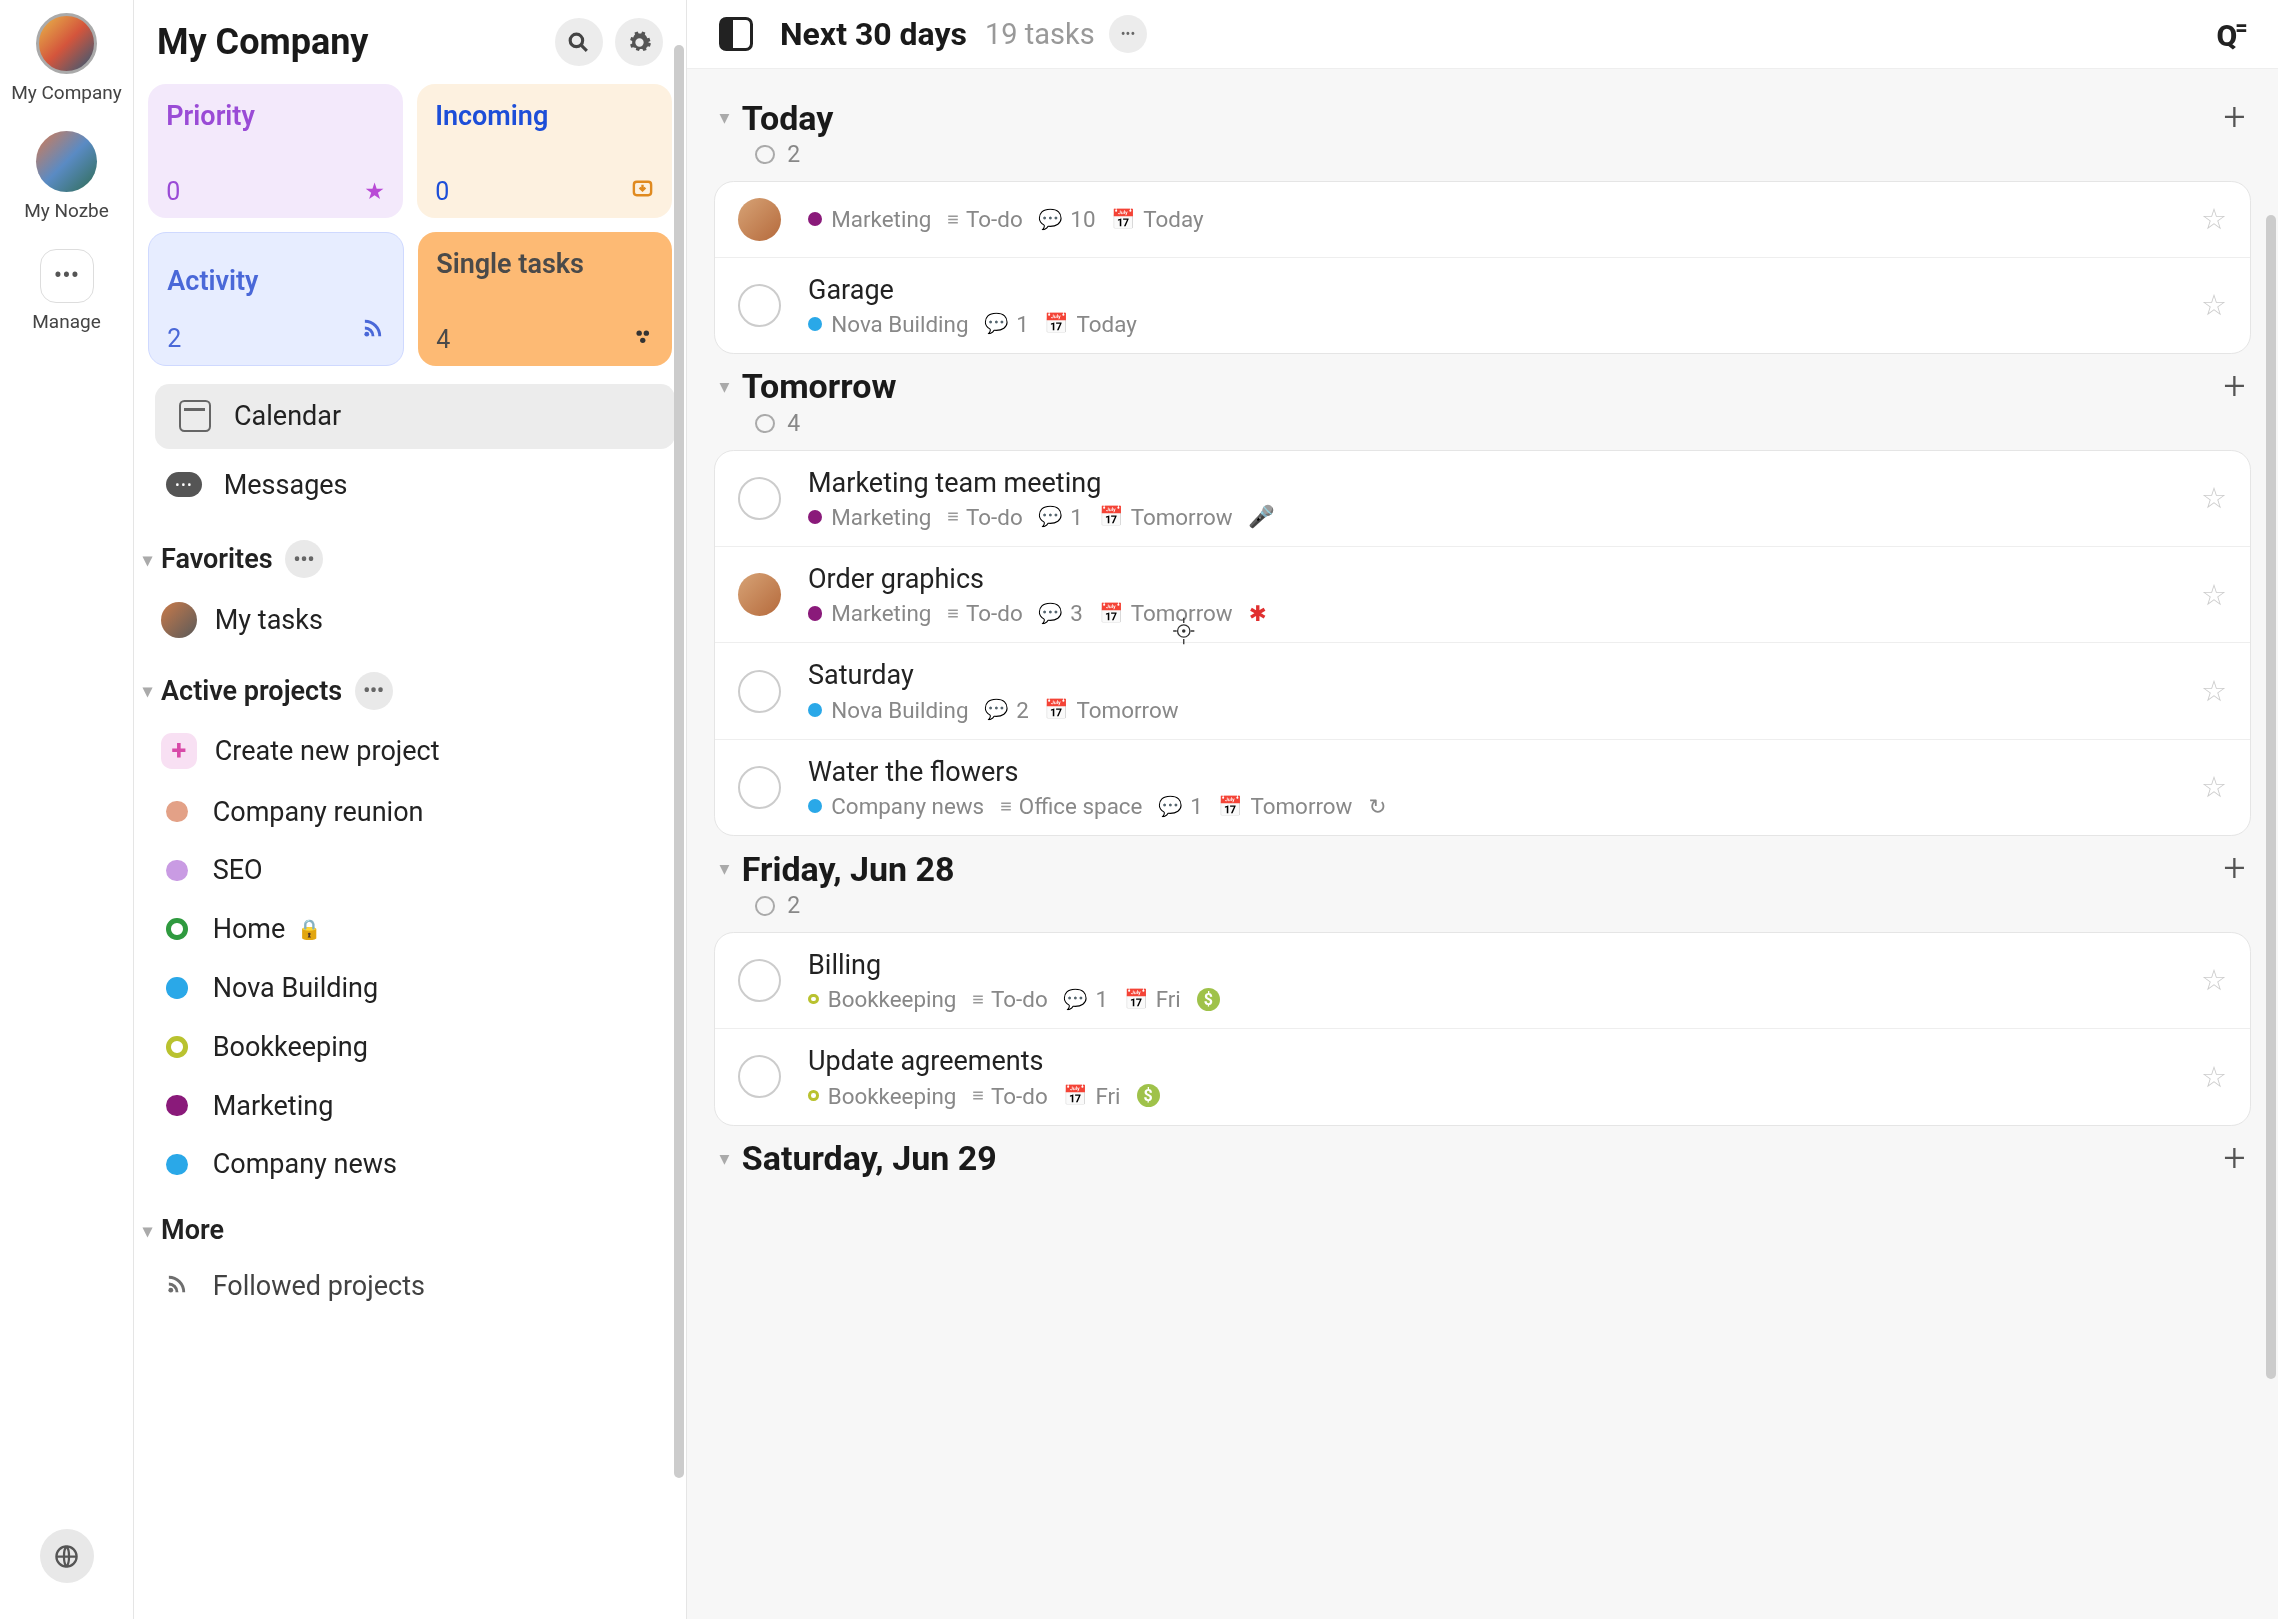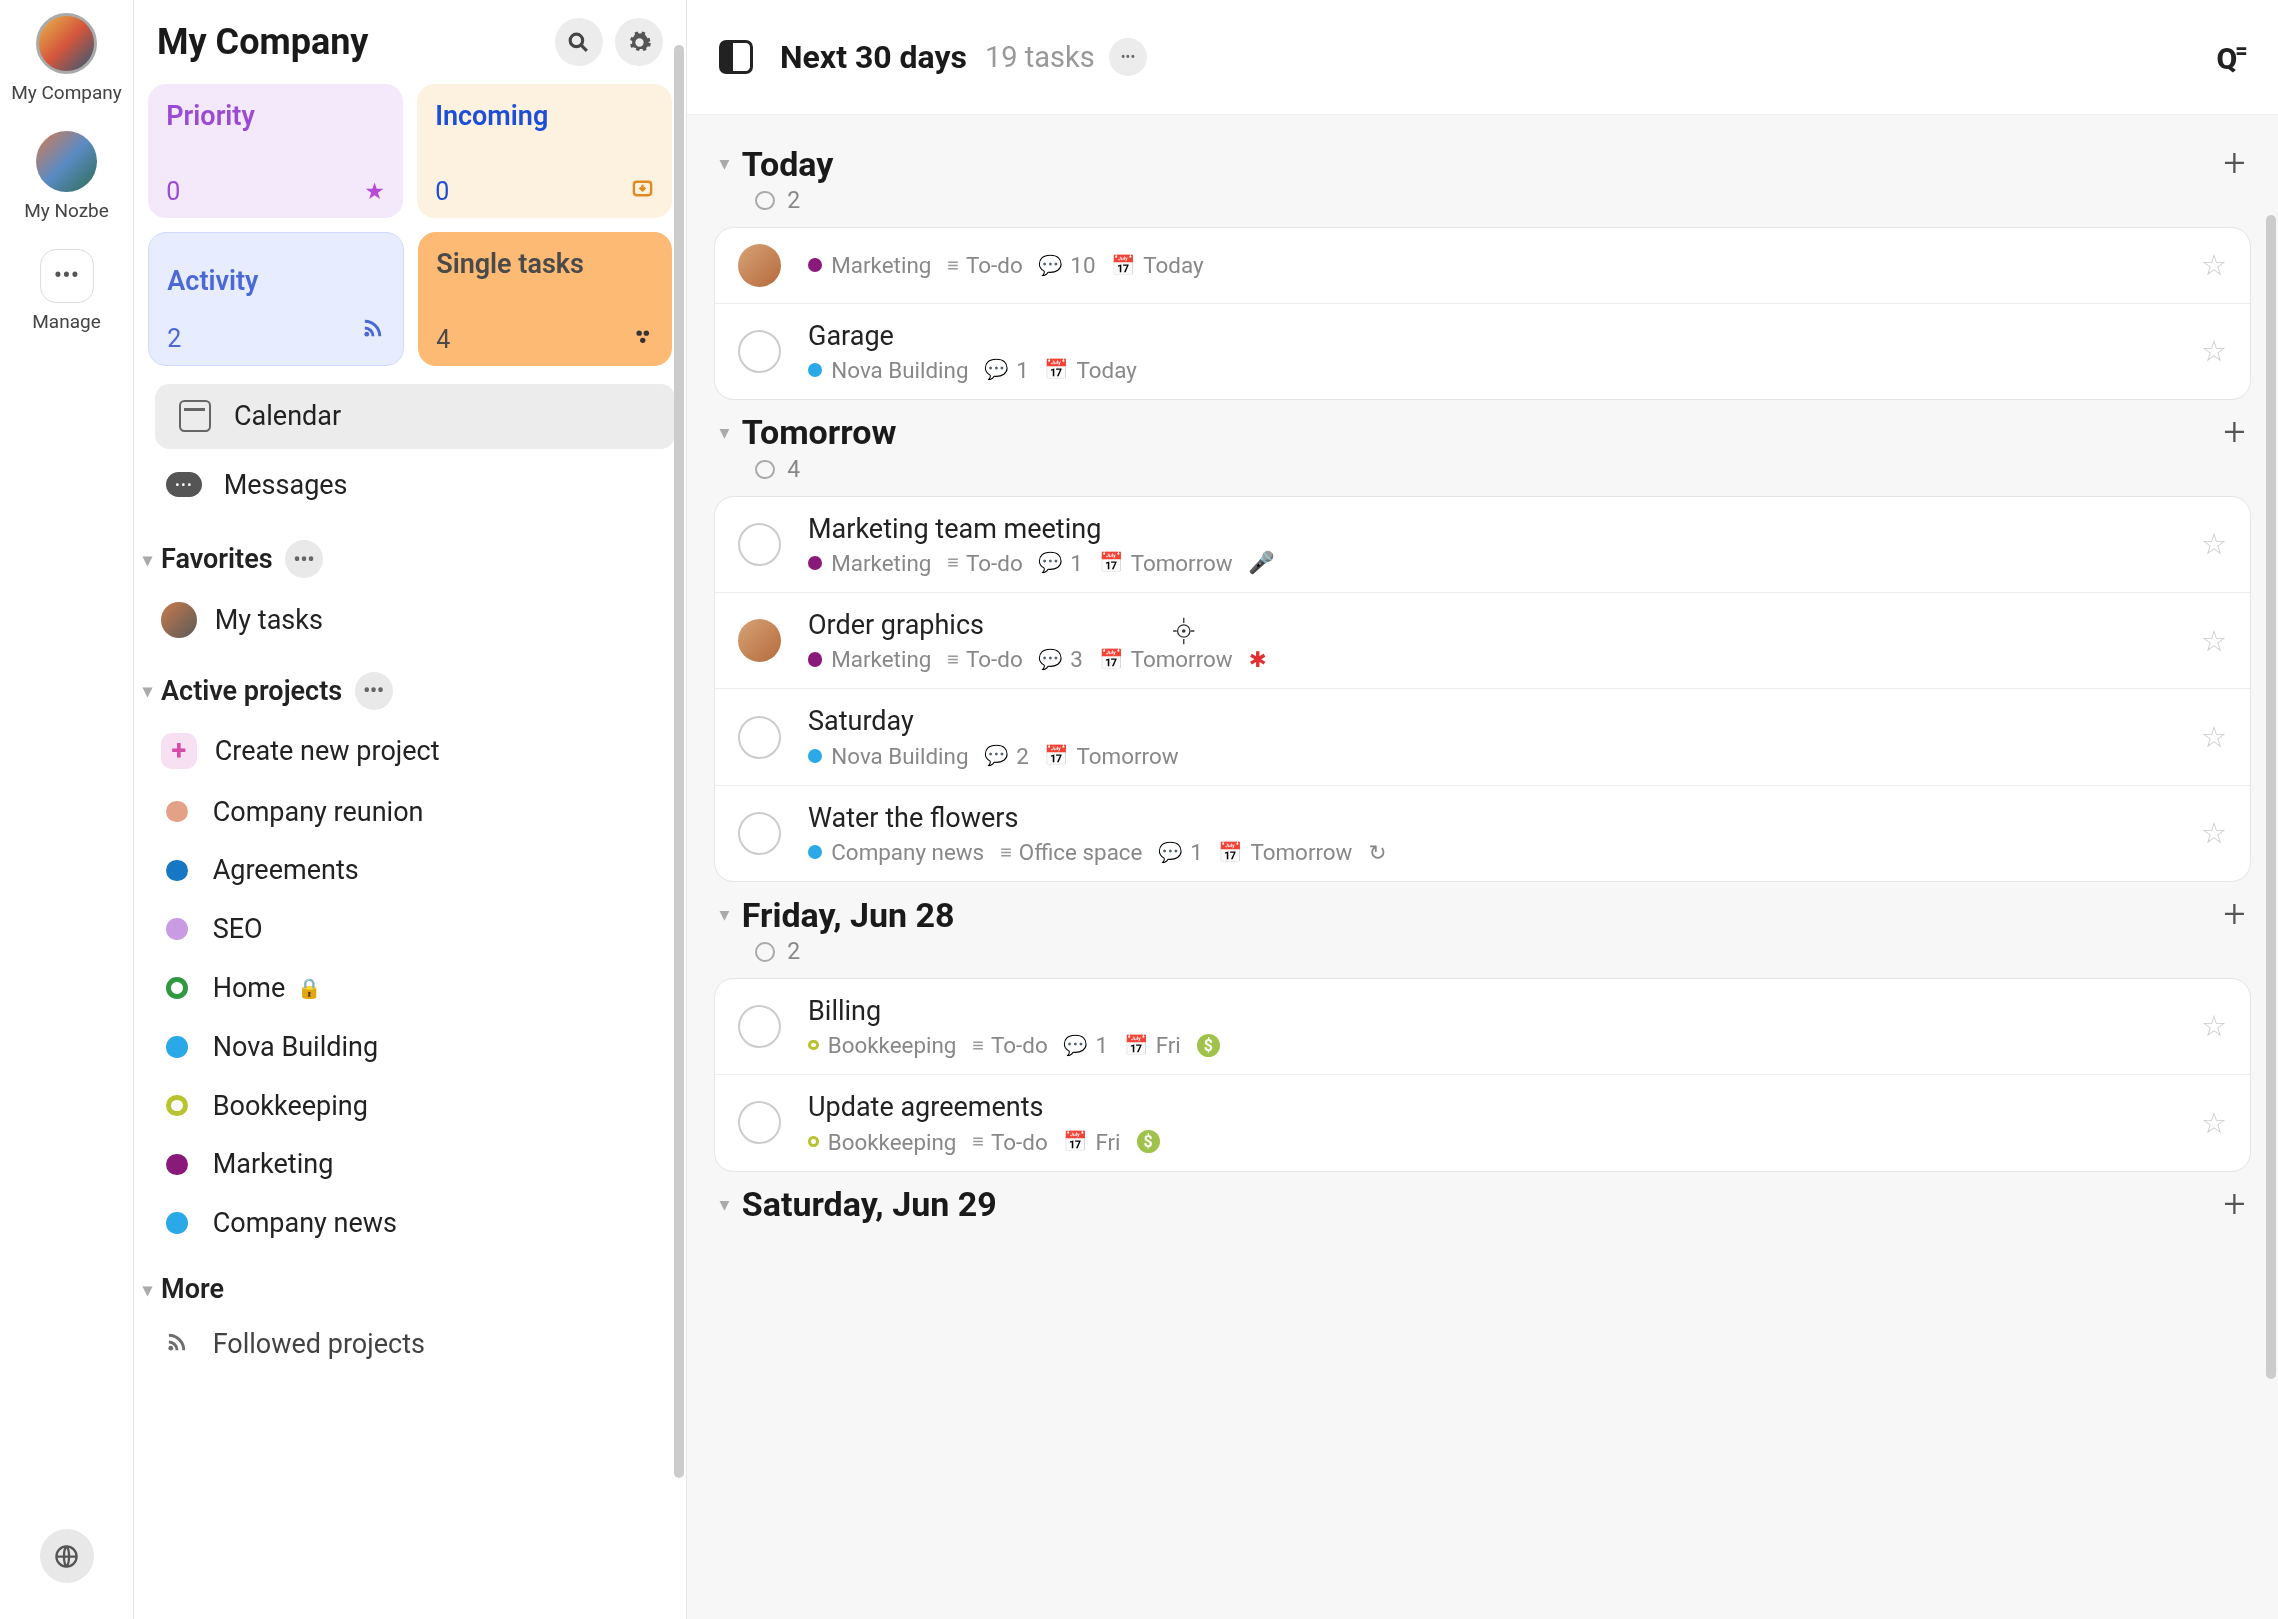--- a/index.html
+++ b/index.html
@@ -83,21 +83,21 @@
 
   .proj-item { display:flex; align-items:center; padding: 12.5px 21.5px; margin: 1.8px 10.7px; border-radius:12.5px; font-size:27px; color:#222; cursor:pointer;}
   .proj-dot { width:21.5px;height:21.5px;border-radius:50%;margin-right:25px;flex-shrink:0;}
   .proj-dot.ring { background:transparent; border:5.4px solid; }
   .proj-dot.add { width:36px;height:36px;border-radius:10.7px;background:#f8e0f3;color:#d84aa8;display:flex;align-items:center;justify-content:center;font-size:27px;font-weight:700; margin-right:18px; margin-left:-5.4px;}
   .proj-avatar { width:36px;height:36px;border-radius:50%;margin-right:18px;margin-left:-5.4px; background:linear-gradient(135deg,#c97a4a,#5a5a5a);}
   .lock { margin-left:12.5px; color:#999; font-size:19.7px;}
 
   
   .main { flex:1; display:flex; flex-direction:column; background:#fff; position:relative; }
-  .main-topbar { display:flex; align-items:center; padding: 38px 32px; border-bottom:0.9px solid #eee; }
+  .main-topbar { display:flex; align-items:center; padding: 15px 32px; border-bottom:0.9px solid #eee; }
   .panel-icon { width:34px;height:34px;border:3.6px solid #222;border-radius:7.2px; position:relative; margin-right:27px;}
   .panel-icon::before{content:'';position:absolute;left:0;top:0;bottom:0;width:40%;background:#222;}
   .main-title { font-size:32px; font-weight:700; margin-right:18px; }
   .task-count { font-size:29px; color:#999; margin-right:14.3px; }
   .more-round { width:38px;height:38px;border-radius:50%;background:#ececec;display:flex;align-items:center;justify-content:center;color:#666; cursor:pointer;}
   .main-topbar .spacer{flex:1;}
   .top-right-icon { font-size:30px; font-weight:800; color:#222; letter-spacing:-1.8px; cursor:pointer;}
 
   .main-controls { display:flex; align-items:center; padding: 18px 32px; border-bottom:0.9px solid #eee;}
   .pill-btn { border:1.8px solid #ddd; border-radius:25px; padding: 12.5px 25px; font-size:25px; font-weight:600; color:#444; background:#fff; cursor:pointer;}
@@ -265,24 +265,20 @@
     <div class="proj-item">
       <div class="proj-dot add">+</div>
       <span>Create new project</span>
     </div>
     <div id="projects-container">
           <div class="proj-item">
             <div class="proj-dot" style="background: rgb(227, 161, 135);"></div>
             <span>Company reunion</span>
           </div>
           <div class="proj-item">
-            <div class="proj-dot" style="background: rgb(22, 119, 196);"></div>
-            <span>Agreements</span>
-          </div>
-          <div class="proj-item">
             <div class="proj-dot" style="background: rgb(201, 155, 227);"></div>
             <span>SEO</span>
           </div>
           <div class="proj-item">
             <div class="proj-dot ring" style="border-color: rgb(47, 154, 63);"></div>
             <span>Home</span>
             <span class="lock">🔒</span>
           </div>
           <div class="proj-item">
             <div class="proj-dot" style="background: rgb(42, 168, 232);"></div>

